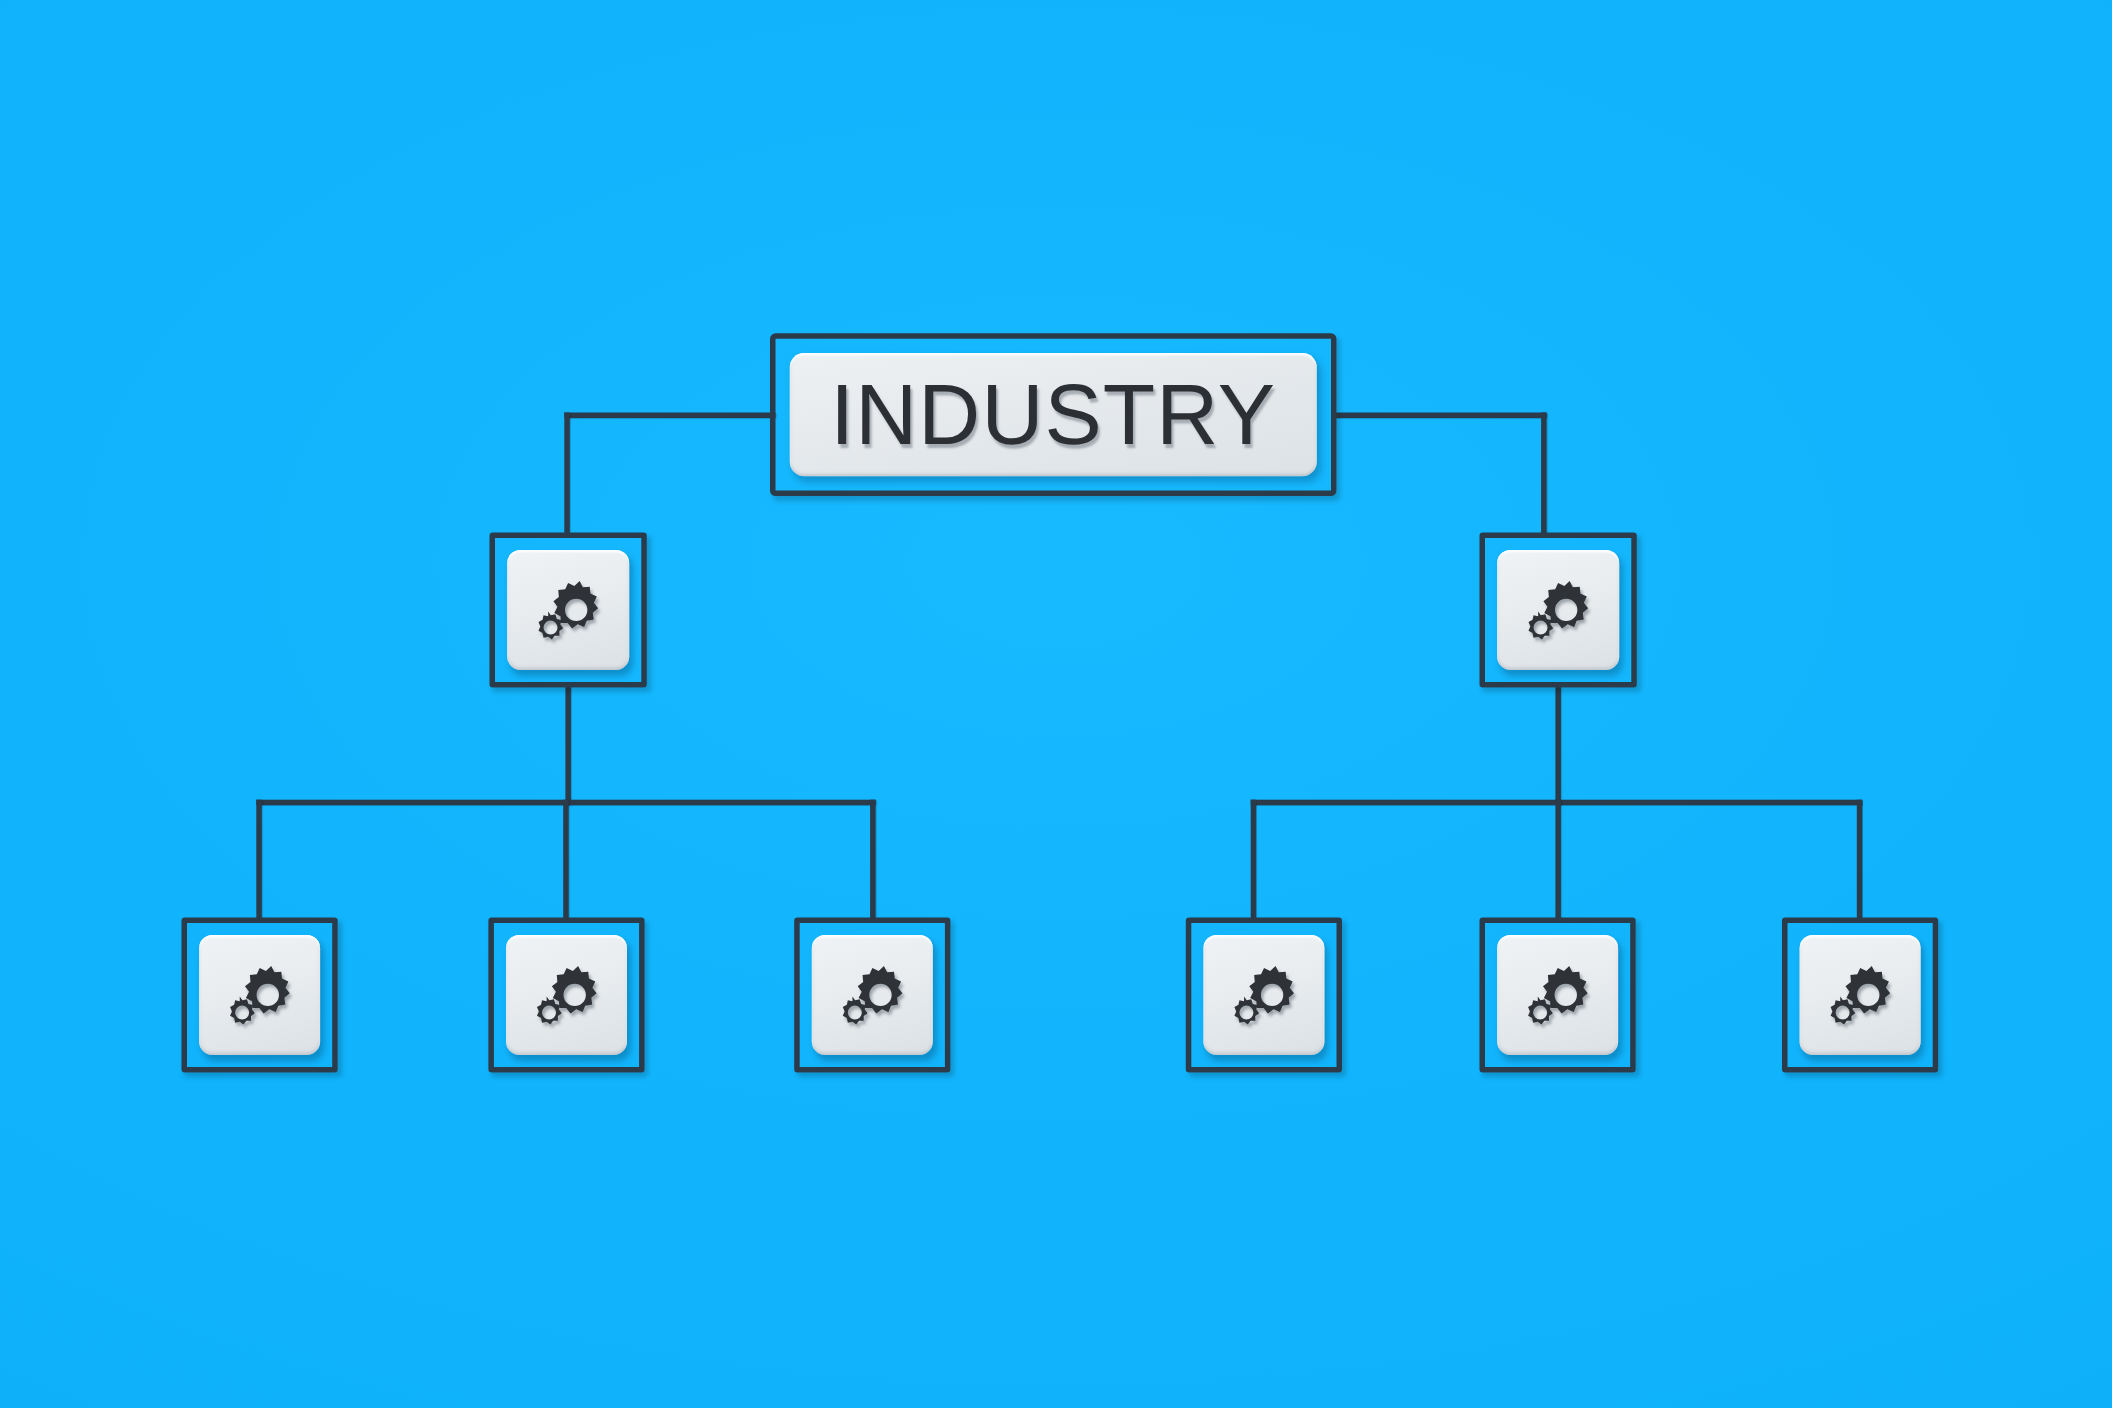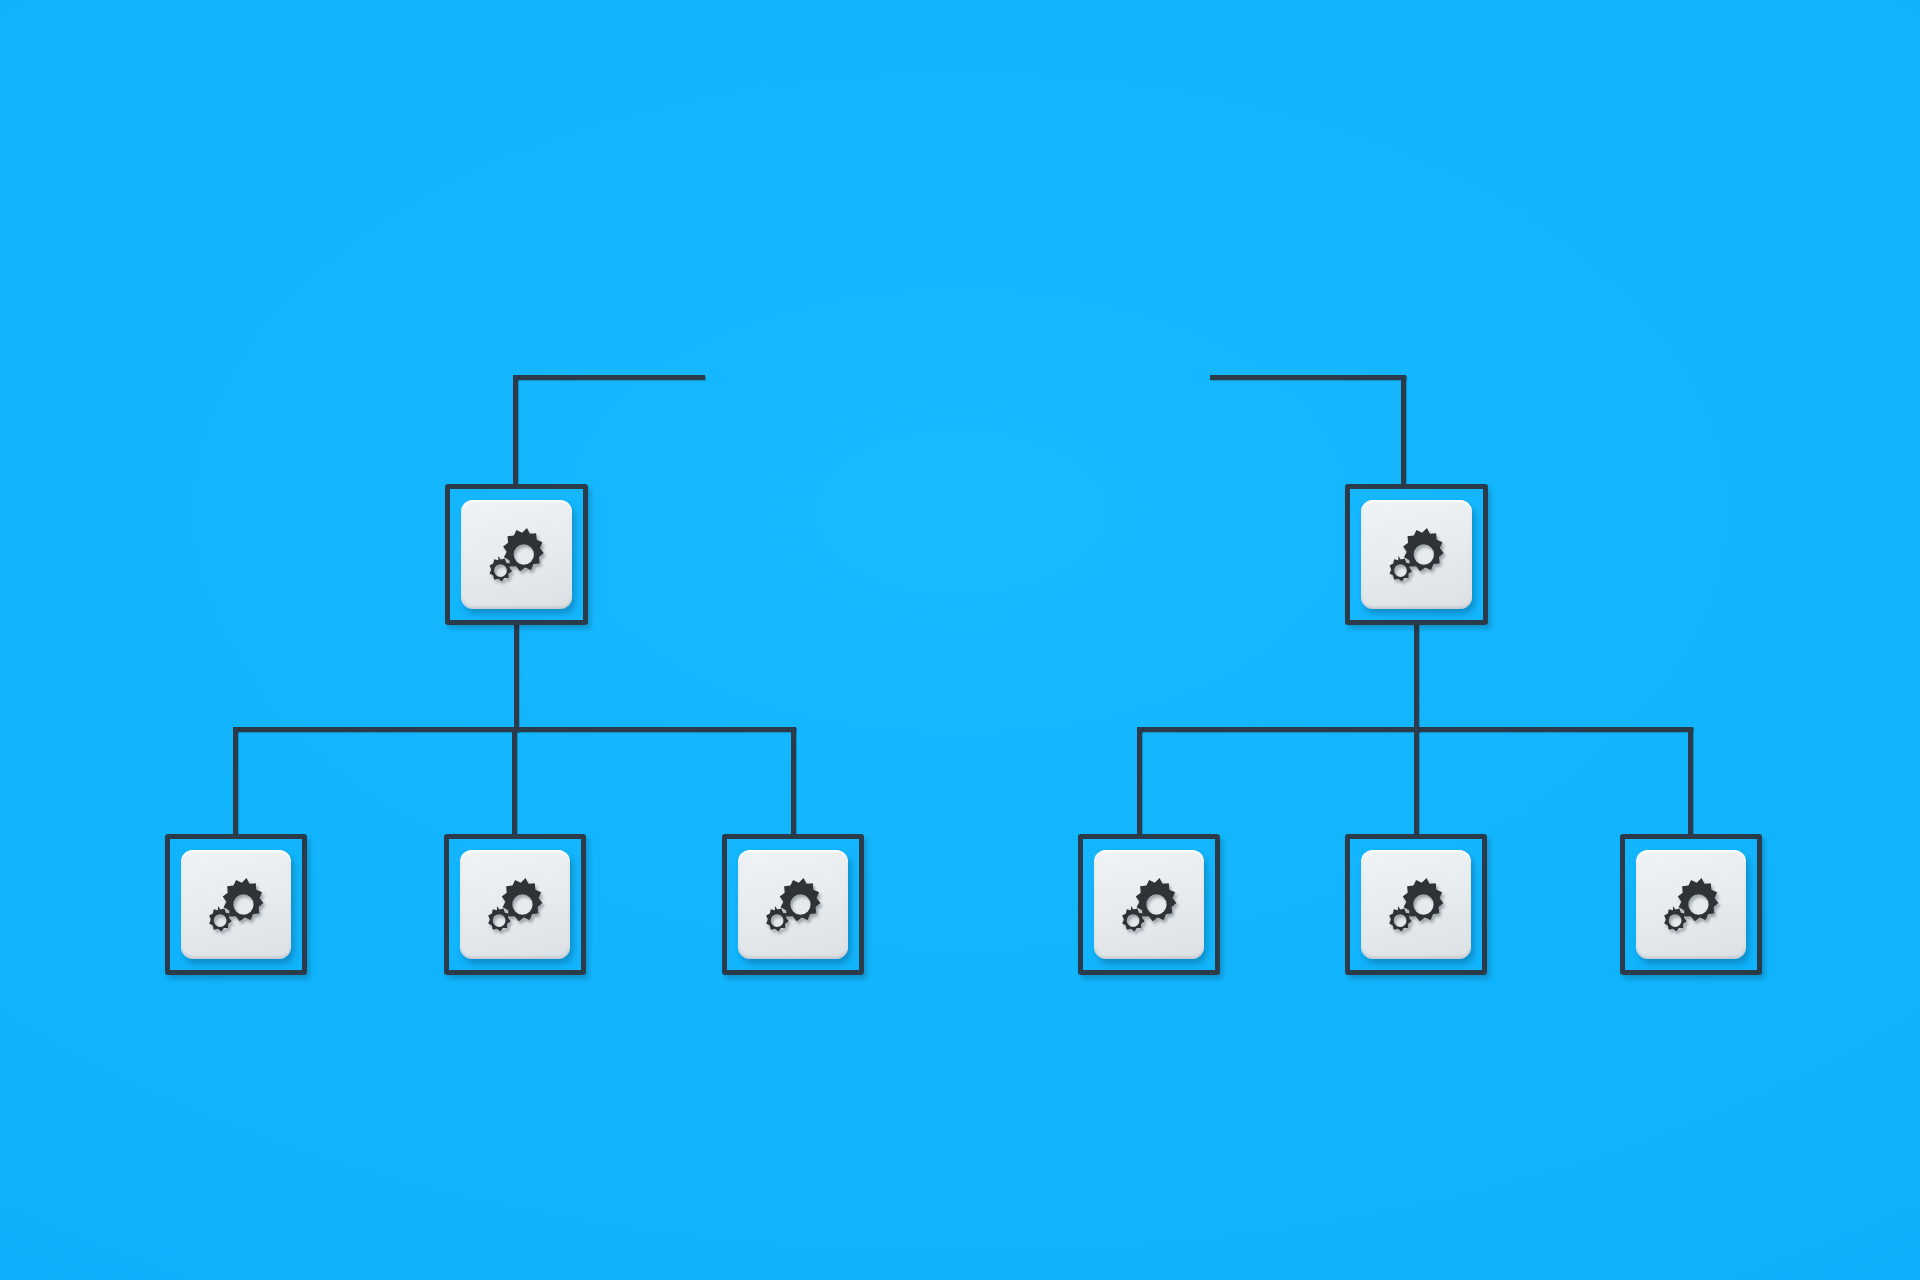--- a/index.html
+++ b/index.html
@@ -110,20 +110,25 @@
   <div class="wire v" style="left:233px; top:727px; height:110px;"></div>
   <div class="wire v" style="left:512px; top:727px; height:110px;"></div>
   <div class="wire v" style="left:791px; top:727px; height:110px;"></div>
 
   <div class="wire v" style="left:1414px; top:622px; height:110px;"></div>
   <div class="wire h" style="left:1137px; top:727px; width:556px;"></div>
   <div class="wire v" style="left:1137px; top:727px; height:110px;"></div>
   <div class="wire v" style="left:1414px; top:727px; height:110px;"></div>
   <div class="wire v" style="left:1688px; top:727px; height:110px;"></div>
 
+  <div class="title-frame" style="left:700px; top:303px; width:515px; height:148px;">
+    <div class="title-plate">
+      <span class="title-text">INDUSTRY</span>
+    </div>
+  </div>
 
   <div class="node" style="left:445px; top:484px; width:143px; height:141px;">
     <div class="node-plate">
       <svg viewBox="0 0 100 100">
         <g class="gear-fill">
           <path d="M63.5 17.5l3.6 7.0 7.8-.5 .7 7.8 7.2 3.2-3.3 7.1 4.8 6.2-6.0 5.0 1.0 7.8-7.8 1.2-3.0 7.2-7.2-3.1-6.4 4.6-4.8-6.2-7.8.2-.4-7.8-7.0-3.5 3.6-7.0-4.6-6.4 6.2-4.8-.7-7.8 7.8-.9 3.3-7.1 7.0 3.6zM59.6 37.6a12.6 12.6 0 1 0 0 25.2 12.6 12.6 0 0 0 0-25.2z"></path>
           <path d="M28.0 52.0l3.0 4.3 5.2-1.1 1.6 5.1 5.2 1.2-1.2 5.2 3.2 4.2-4.3 3.1 .0 5.3-5.3 .1-3.2 4.2-4.2-3.2-5.2 1.1-1.1-5.2-4.6-2.6 2.1-4.9-2.1-4.9 4.6-2.6 1.1-5.2 5.2 1.1zM30.7 62.2a7.9 7.9 0 1 0 0 15.8 7.9 7.9 0 0 0 0-15.8z"></path>
         </g>
       </svg>
     </div>

